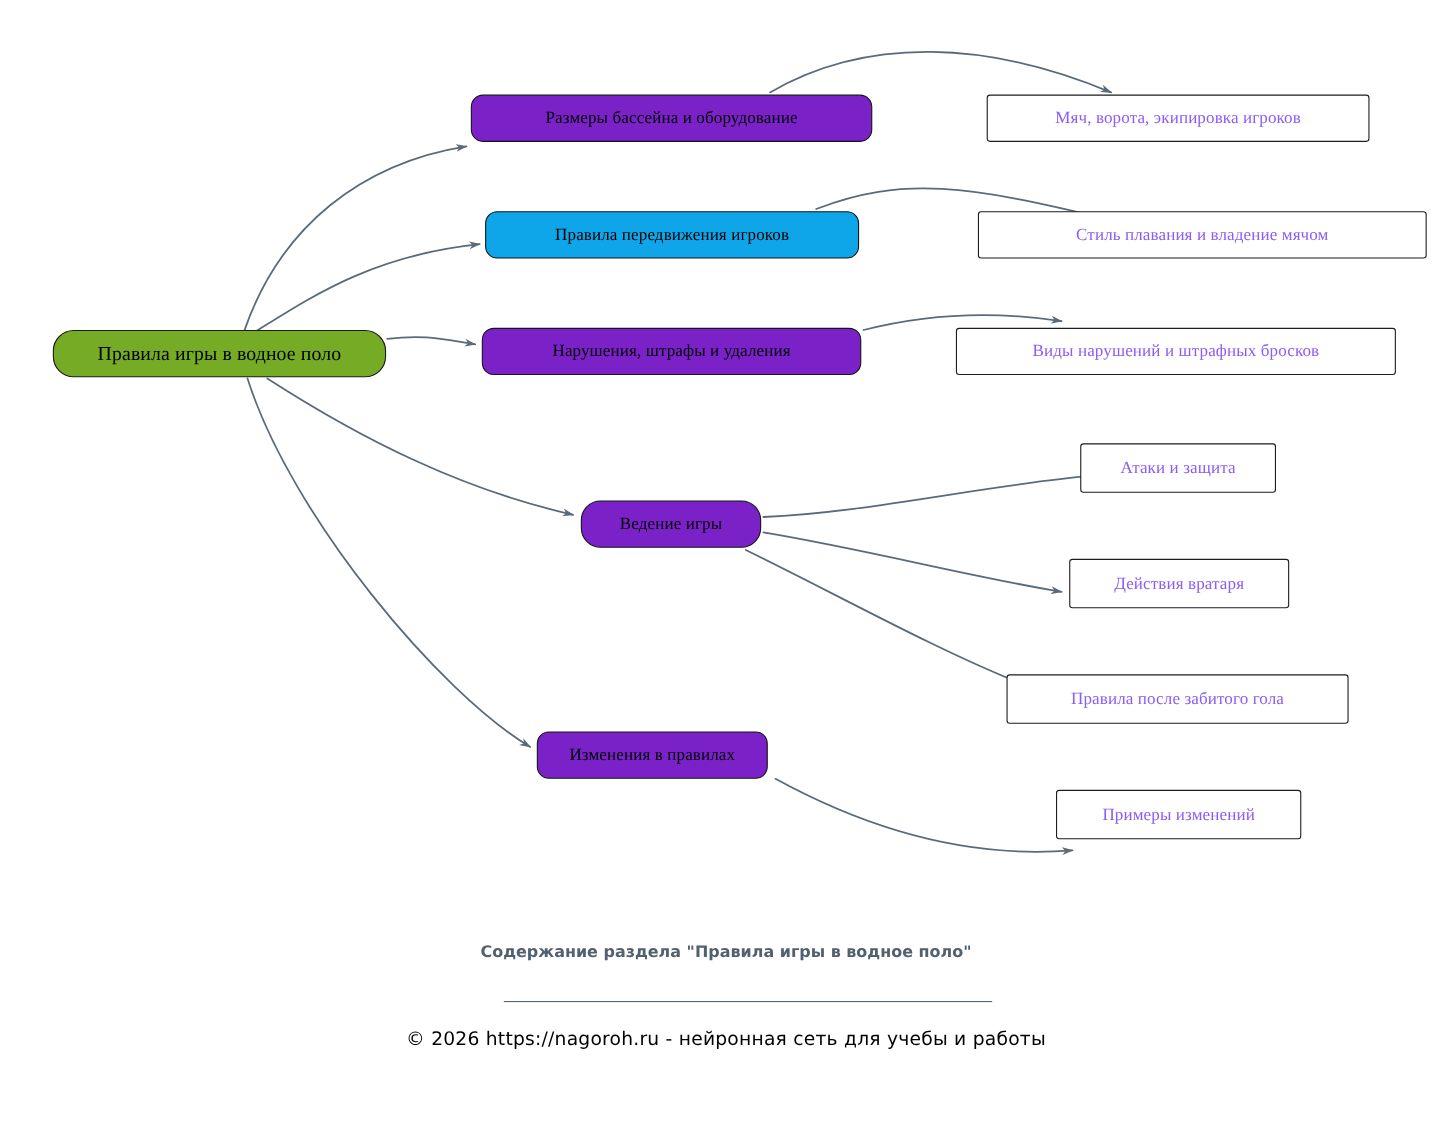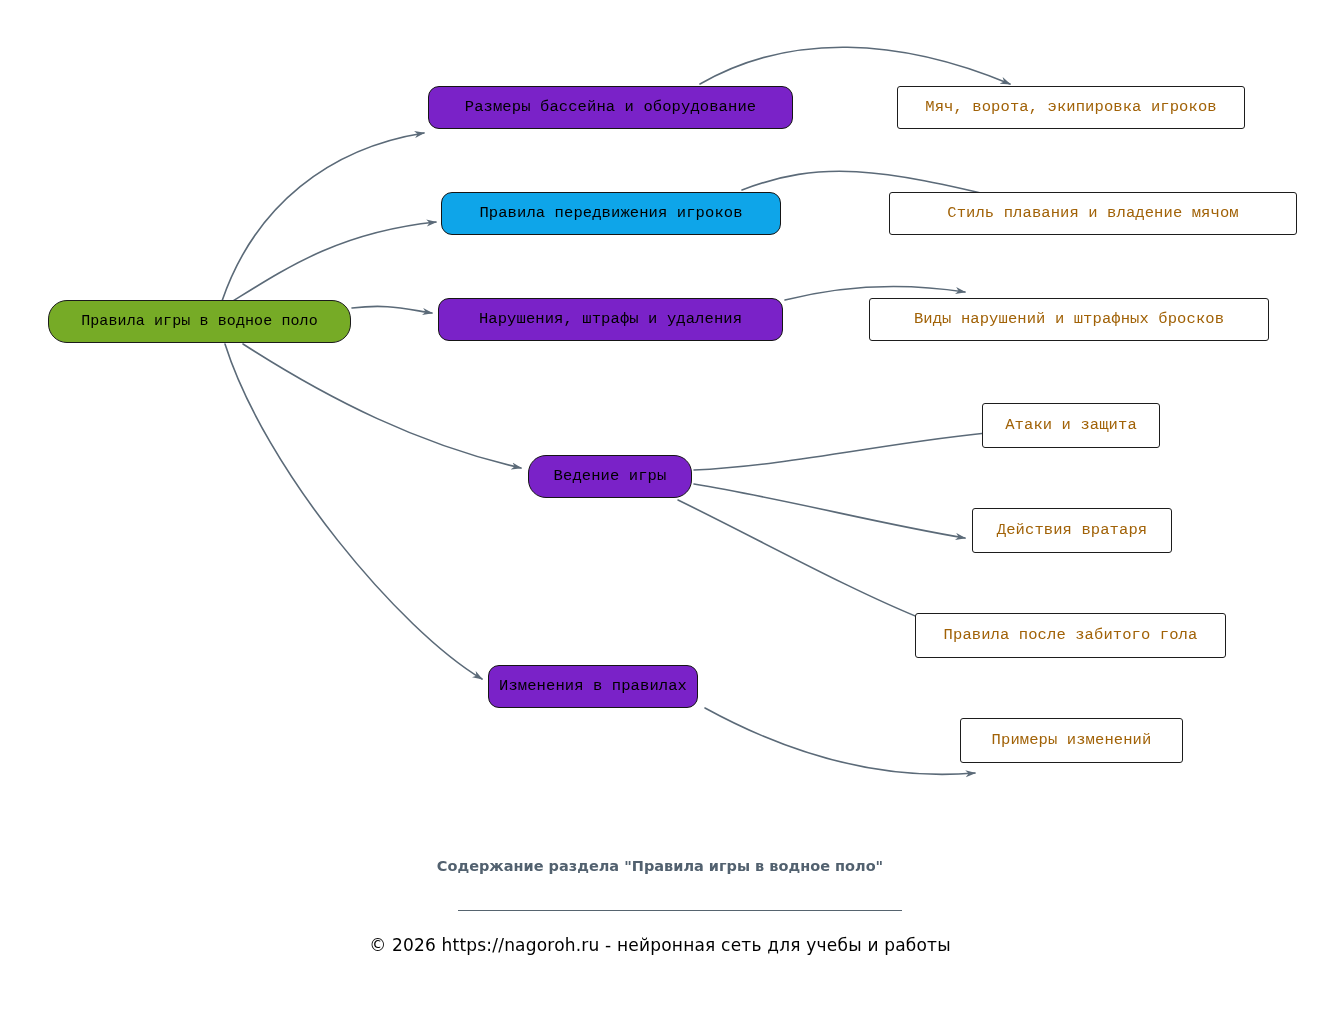--- a/index.html
+++ b/index.html
@@ -33,46 +33,46 @@
     stroke-linecap: round;
   }
   .node {
     position: absolute;
     box-sizing: border-box;
     display: flex;
     align-items: center;
     justify-content: center;
     text-align: center;
     white-space: nowrap;
-    font-family: Liberation Mono, monospace;
+    font-family: Liberation Serif, serif;
     font-size: 15.5px;
     line-height: 1.15;
     color: #000000;
     border-radius: 11px;
     border: 1.5px solid #111111;
     padding: 0 10px;
     letter-spacing: 0.1px;
   }
   .node.root {
     background: #76ab26;
     border-color: #1b1b1b;
     border-radius: 19px;
-    font-size: 15px;
+    font-size: 18px;
     justify-content: center;
   }
   .node.branch {
     background: #7a22c8;
     border-color: #151515;
     color: #000000;
   }
   .node.leaf {
     background: #ffffff;
     border: 1.7px solid #1d1d1d;
     border-radius: 3px;
-    color: #a16207;
+    color: #8b5cf6;
   }
   .caption {
     position: absolute;
     left: 330px;
     top: 856px;
     width: 660px;
     text-align: center;
     font-family: "DejaVu Sans", sans-serif;
     font-size: 14.5px;
     font-weight: bold;

